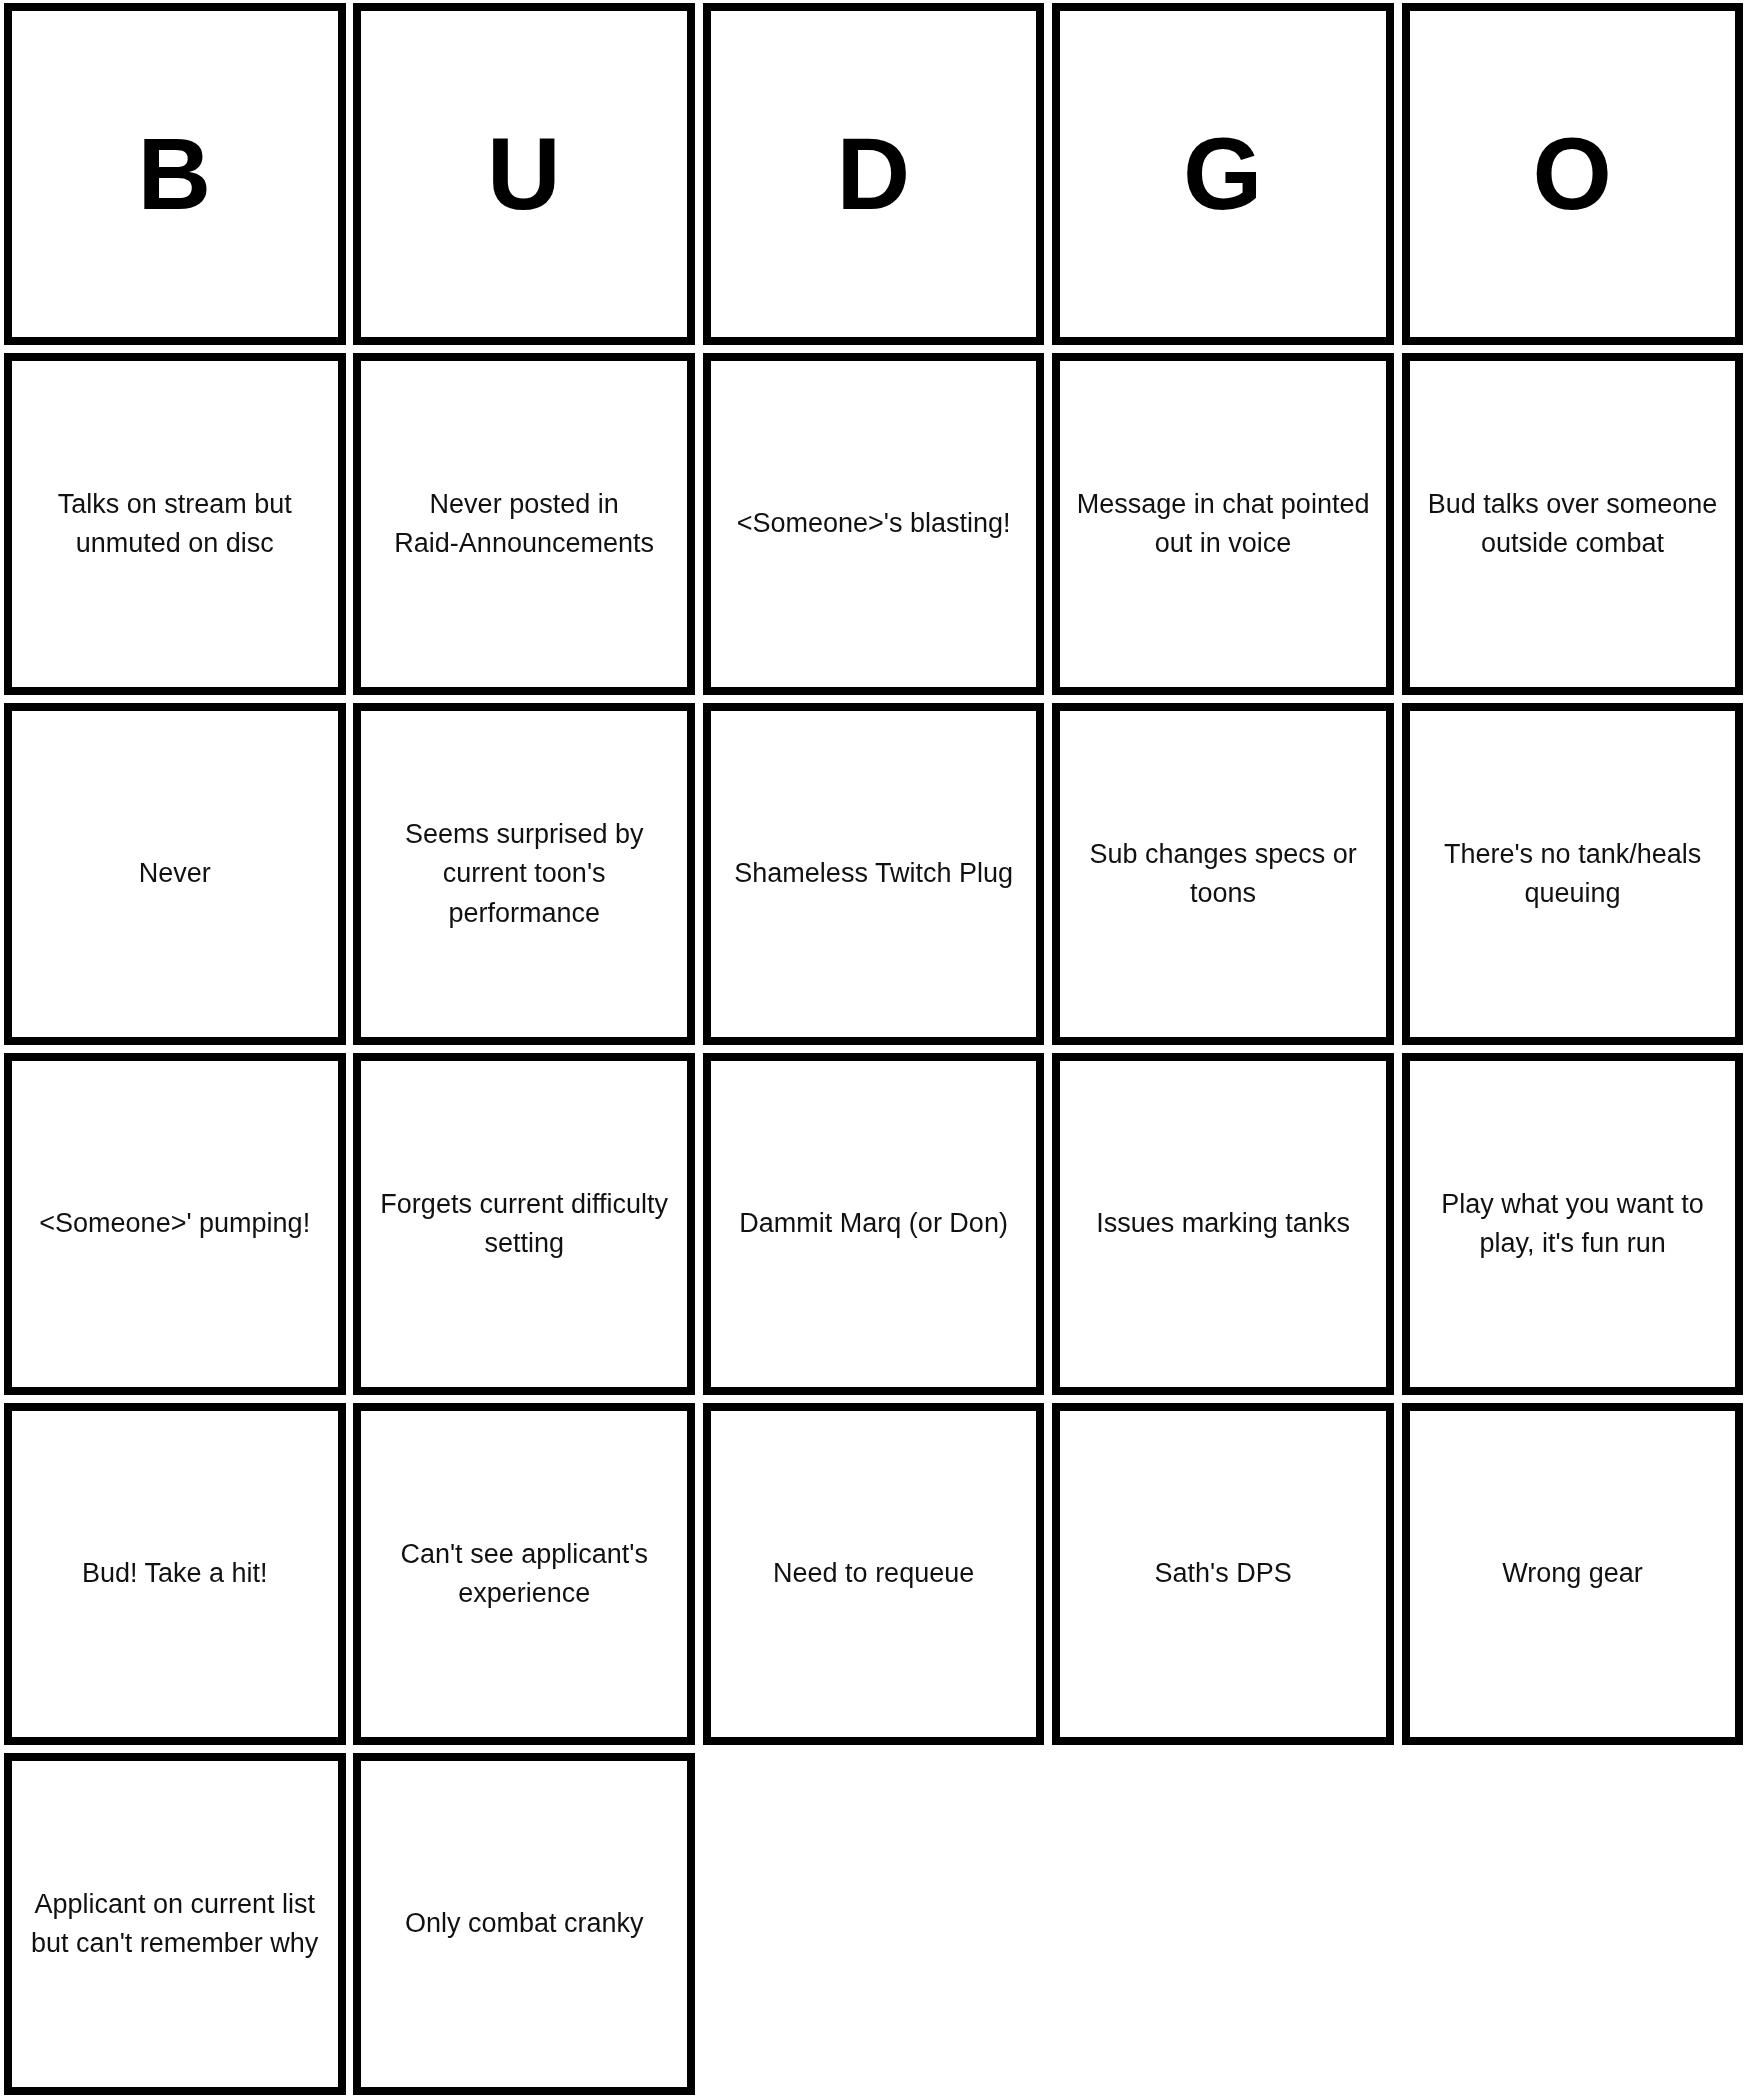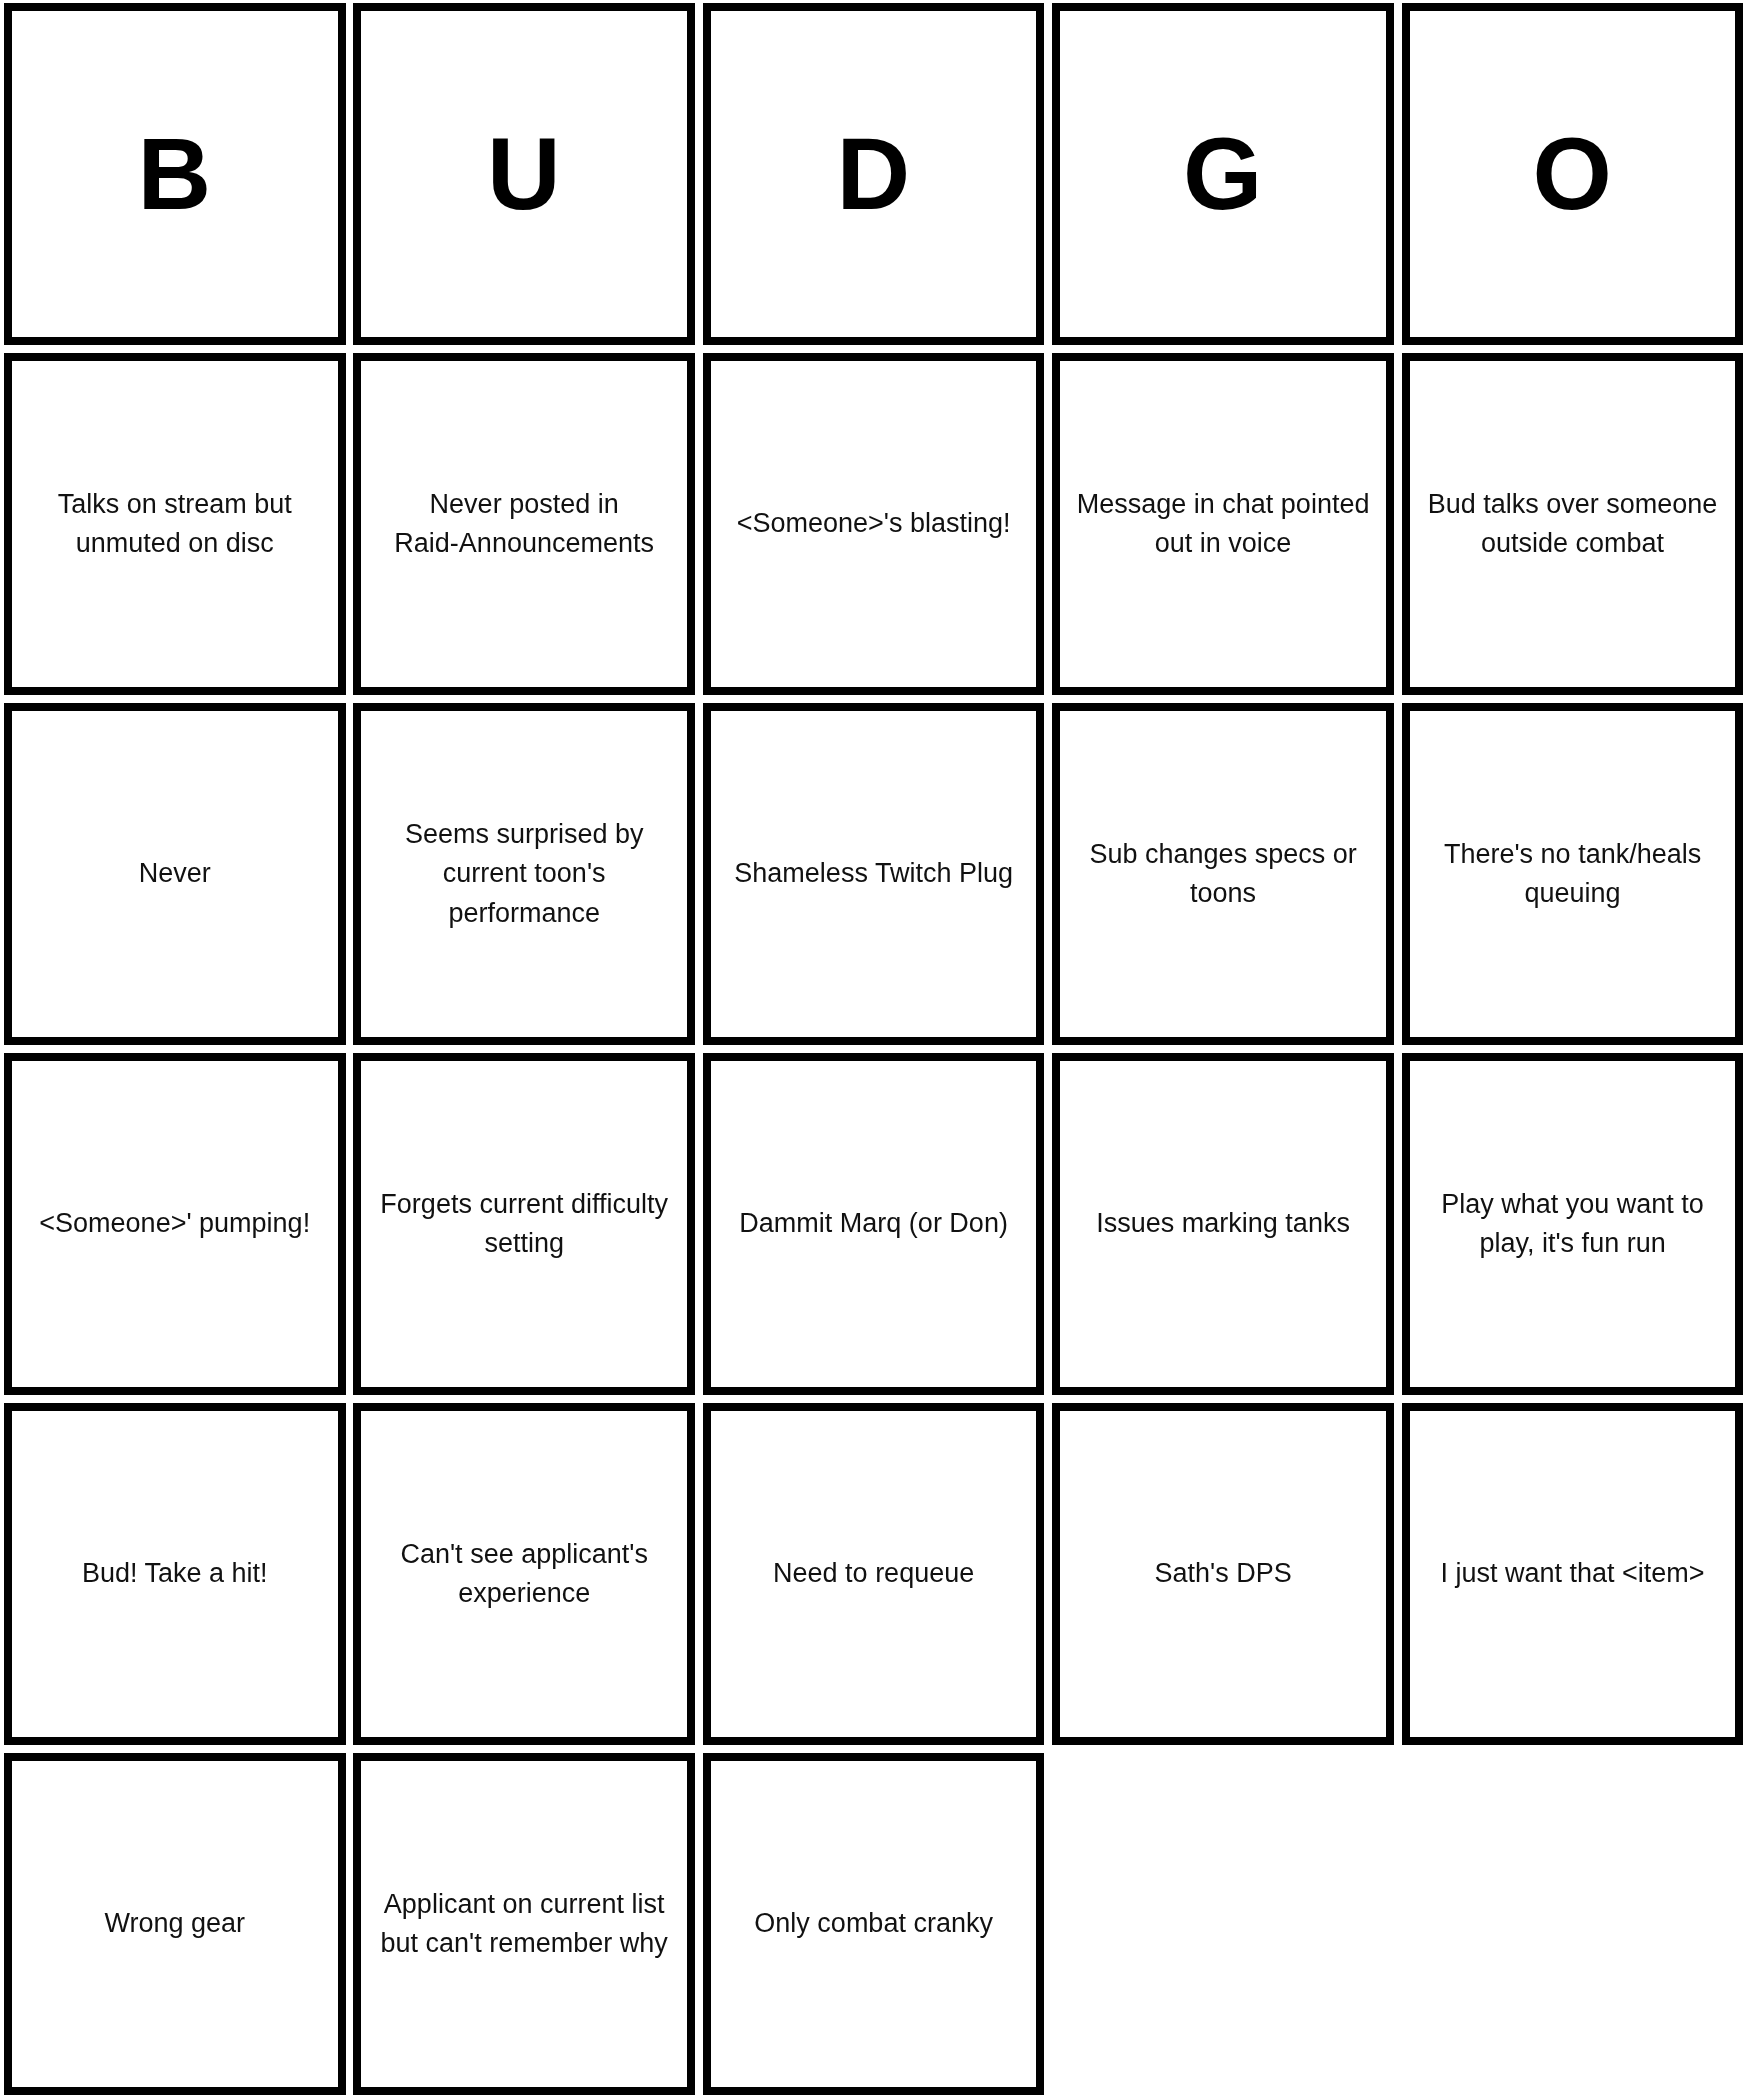--- a/index.html
+++ b/index.html
@@ -85,19 +85,18 @@
   <div class="cell body-cell">Issues marking tanks</div>
   <div class="cell body-cell">Play what you want to
 play, it's fun run</div>
 
   <div class="cell body-cell">Bud! Take a hit!</div>
   <div class="cell body-cell">Can't see applicant's
 experience</div>
   <div class="cell body-cell">Need to requeue</div>
   <div class="cell body-cell">Sath's DPS</div>
 
-  <div class="cell body-cell">I just want that &lt;item&gt;</div>
   <div class="cell body-cell">Wrong gear</div>
   <div class="cell body-cell">Applicant on current list
 but can't remember why</div>
   <div class="cell body-cell">Only combat cranky</div>
 </div>
 
 
 </body></html>

